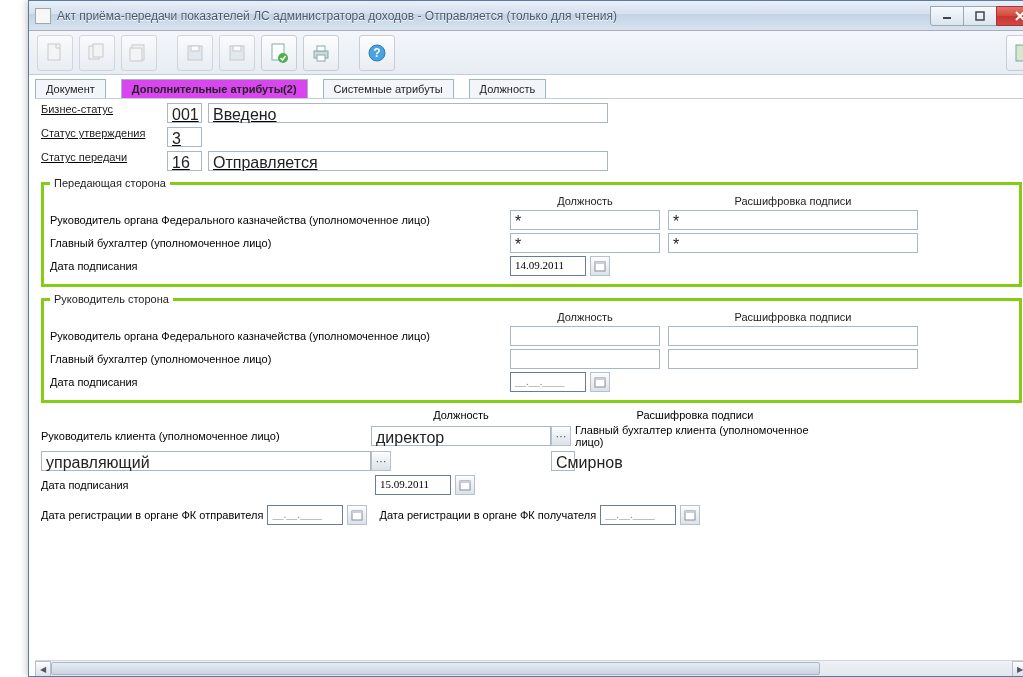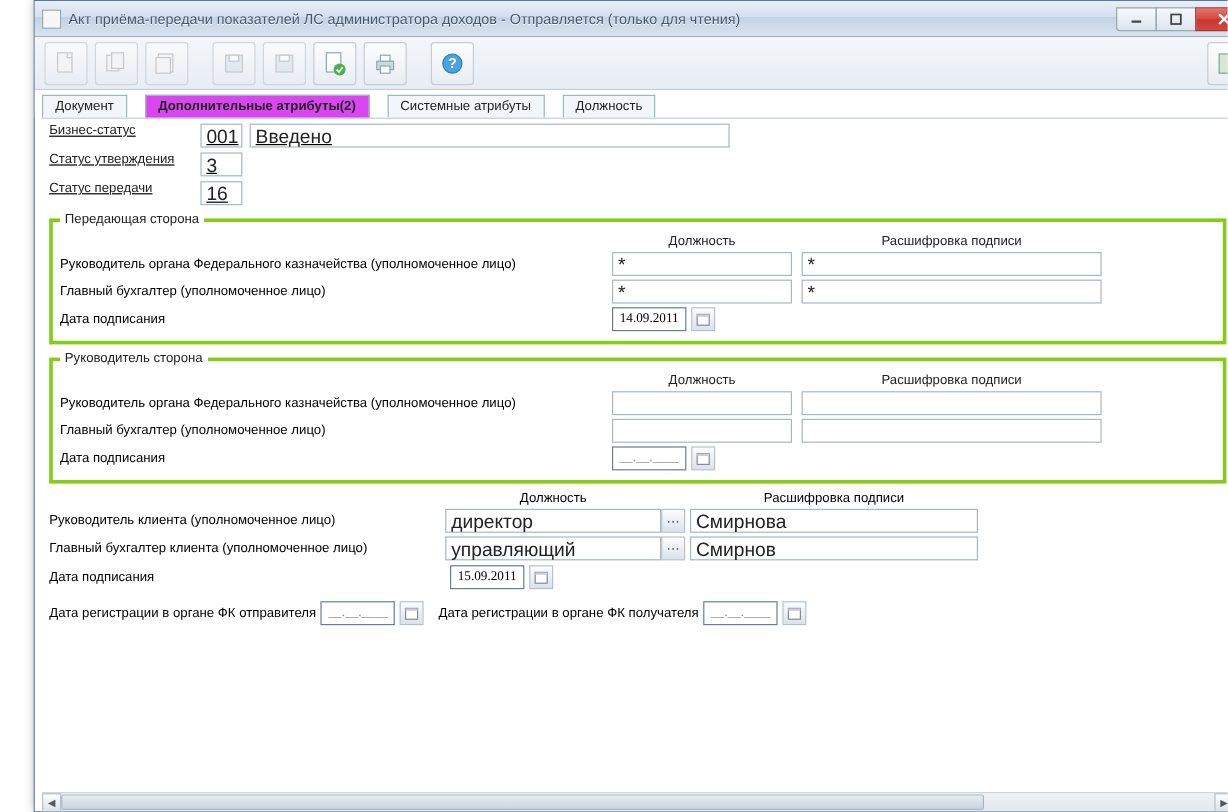--- a/index.html
+++ b/index.html
@@ -192,23 +192,23 @@
     }
     .grid .hdr { text-align: center; color: #222; }
     .grid .cell .fld { width: 100%; }
     .date-row {
       display: flex;
       align-items: center;
       gap: 4px;
     }
     .date-fld {
       border: 1px solid #6a7d96;
-      height: 20px; width: 62px;
+      height: 20px; width: 76px;
       padding: 2px 4px;
-      font-family: Tahoma; font-size: 11px; text-align: center;
+      font-family: Tahoma; font-size: 11px;
     }
     .date-fld.placeholder { color: #888; }
     .date-btn {
       width: 20px; height: 20px;
       border: 1px solid #b8c0cb;
       background: linear-gradient(to bottom, #fcfdfe, #dbe2ea);
       display: inline-flex; align-items: center; justify-content: center;
       cursor: pointer;
     }
     .client-grid {
@@ -333,20 +333,21 @@
         <div class="fld fld35">001</div>
         <div class="fld fld400">Введено</div>
       </div>
       <div class="status-row">
         <div class="lbl">Статус утверждения</div>
         <div class="fld fld35">3</div>
       </div>
       <div class="status-row">
         <div class="lbl">Статус передачи</div>
         <div class="fld fld35">16</div>
+        <div class="fld fld400">Отправляется</div>
       </div>
 
       <fieldset>
         <legend>Передающая сторона</legend>
         <div class="grid">
           <div></div>
           <div class="hdr">Должность</div>
           <div></div>
           <div class="hdr">Расшифровка подписи</div>
 
@@ -428,23 +429,20 @@
         <div></div>
         <div class="hdr">Должность</div>
         <div></div>
         <div class="hdr">Расшифровка подписи</div>
 
         <div>Руководитель клиента (уполномоченное лицо)</div>
         <div class="cell">
             <div class="fld">директор</div>
           </div>
         <div><div class="ellips-btn">⋯</div></div>
-        <div class="cell">
-            <div class="fld">Смирнова</div>
-          </div>
 
         <div>Главный бухгалтер клиента (уполномоченное лицо)</div>
         <div class="cell">
             <div class="fld">управляющий</div>
           </div>
         <div><div class="ellips-btn">⋯</div></div>
         <div class="cell">
             <div class="fld">Смирнов</div>
           </div>
       </div>

